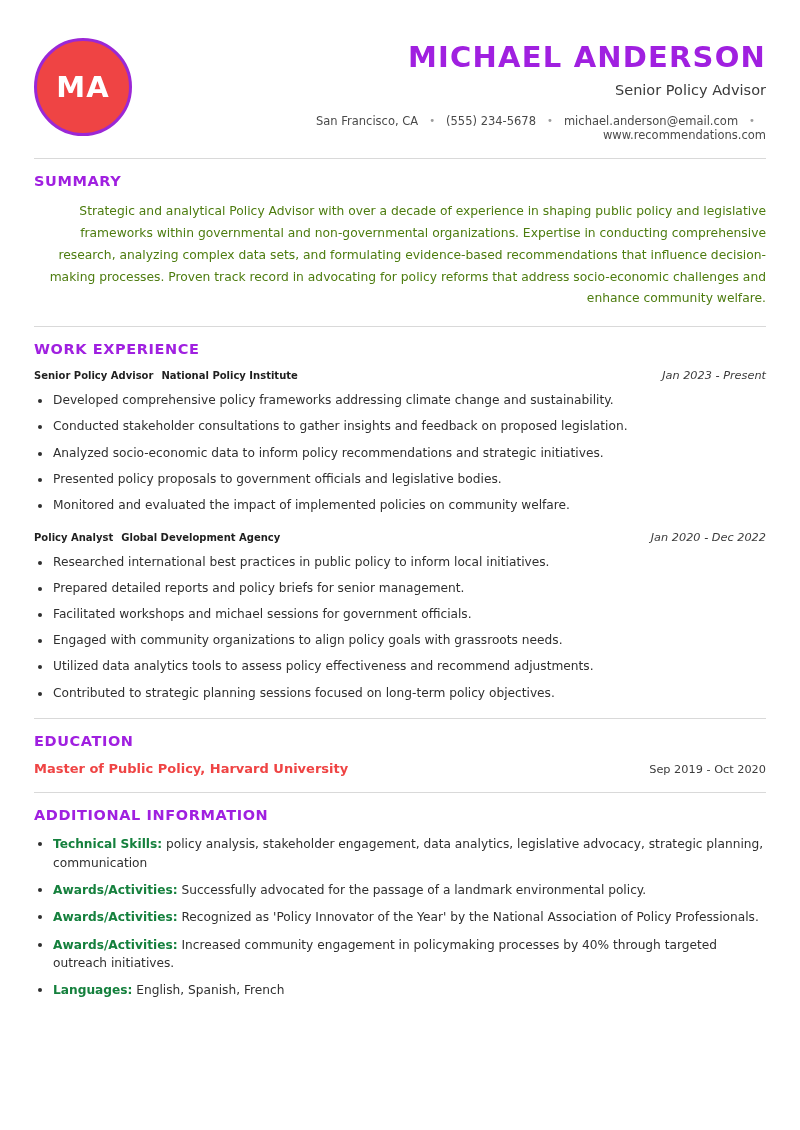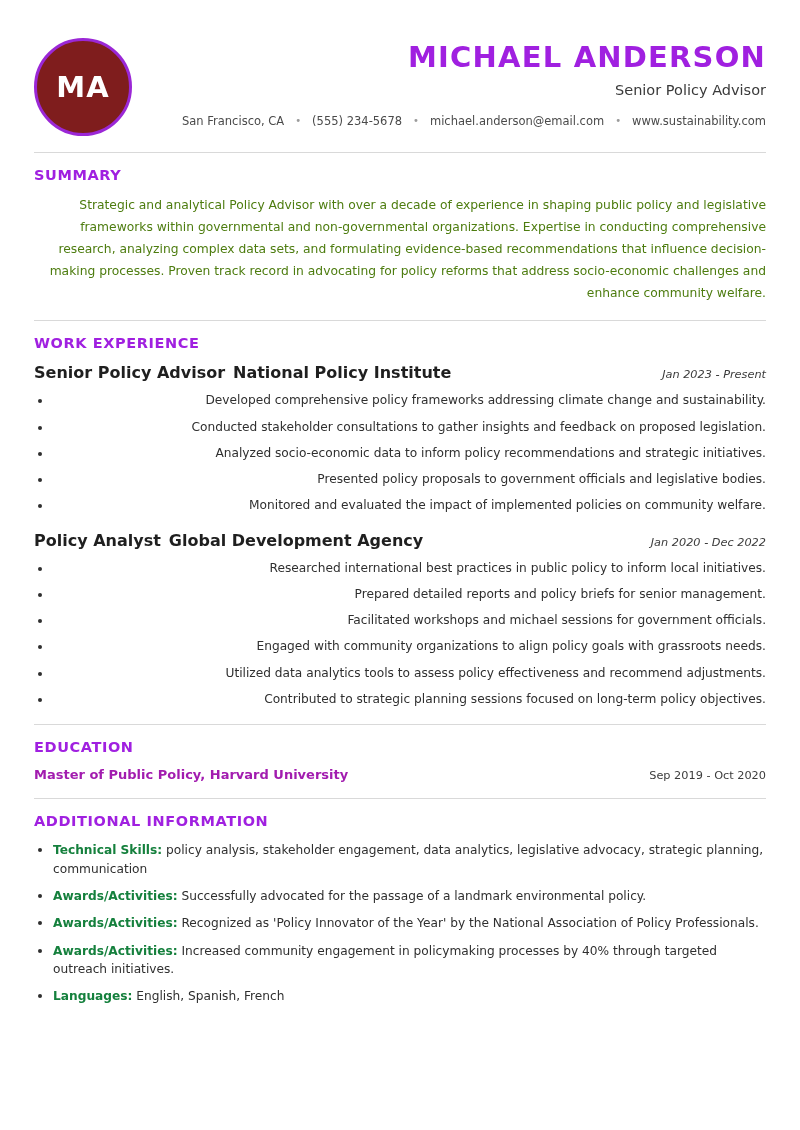--- a/index.html
+++ b/index.html
@@ -26,21 +26,21 @@
   
   .header {
     display: flex;
     align-items: flex-start;
     padding: 6px 0 0 0;
   }
   .avatar {
     width: 92px;
     height: 92px;
     border-radius: 50%;
-    background: #7f1d1d;
+    background: #ef4444;
     border: 3px solid #9b27d6;
     color: #ffffff;
     display: flex;
     align-items: center;
     justify-content: center;
     font-size: 29px;
     font-weight: bold;
     letter-spacing: 1px;
     flex: 0 0 auto;
     margin-top: 2px;
@@ -106,37 +106,36 @@
 
   
   .job { margin-bottom: 6px; }
   .job + .job { margin-top: 16px; }
   .job-head {
     display: flex;
     align-items: baseline;
     justify-content: space-between;
   }
   .job-head-left {
-    font-size: 16px;
+    font-size: 10px;
     font-weight: bold;
     color: #1f1f1f;
   }
   .job-company { padding-left: 8px; }
   .job-dates {
     font-size: 11.3px;
     font-style: italic;
     color: #3c3c3c;
     white-space: nowrap;
     padding-left: 14px;
   }
   ul.bullets {
     list-style: none;
     margin: 10px 0 0 0;
     padding: 0;
-    text-align: right;
   }
   ul.bullets li {
     position: relative;
     padding-left: 19px;
     font-size: 12.2px;
     line-height: 1.45;
     color: #2f2f2f;
     margin-bottom: 8.5px;
   }
   ul.bullets li:before {
@@ -152,21 +151,21 @@
 
   
   .edu-head {
     display: flex;
     align-items: baseline;
     justify-content: space-between;
   }
   .edu-degree {
     font-size: 13px;
     font-weight: bold;
-    color: #a21caf;
+    color: #ef4444;
   }
   .edu-dates {
     font-size: 11.3px;
     color: #3c3c3c;
     white-space: nowrap;
     margin-left: 36px;
   }
 
   
   ul.info-list {
@@ -207,21 +206,21 @@
     <div class="header-text">
       <h1 class="name">MICHAEL ANDERSON</h1>
       <div class="job-title">Senior Policy Advisor</div>
       <div class="contact-row">
         <span class="contact-item">San Francisco, CA</span>
         <span class="contact-sep">•</span>
         <span class="contact-item">(555) 234-5678</span>
         <span class="contact-sep">•</span>
         <span class="contact-item">michael.anderson@email.com</span>
         <span class="contact-sep">•</span>
-        <span class="contact-item">www.sustainability.com</span>
+        <span class="contact-item">www.recommendations.com</span>
       </div>
     </div>
   </div>
 
   <hr class="divider">
 
   <div class="section">
     <div class="section-title">SUMMARY</div>
     <p class="summary-text">Strategic and analytical Policy Advisor with over a decade of experience in shaping public policy and legislative frameworks within governmental and non-governmental organizations. Expertise in conducting comprehensive research, analyzing complex data sets, and formulating evidence-based recommendations that influence decision-making processes. Proven track record in advocating for policy reforms that address socio-economic challenges and enhance community welfare.</p>
   </div>

